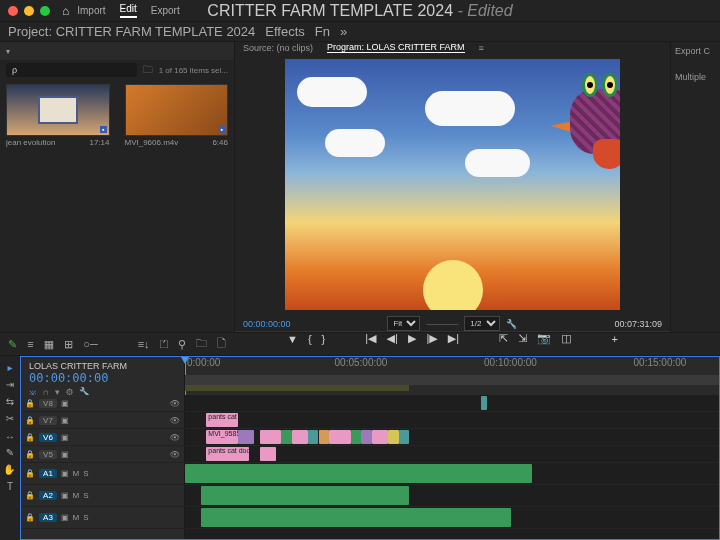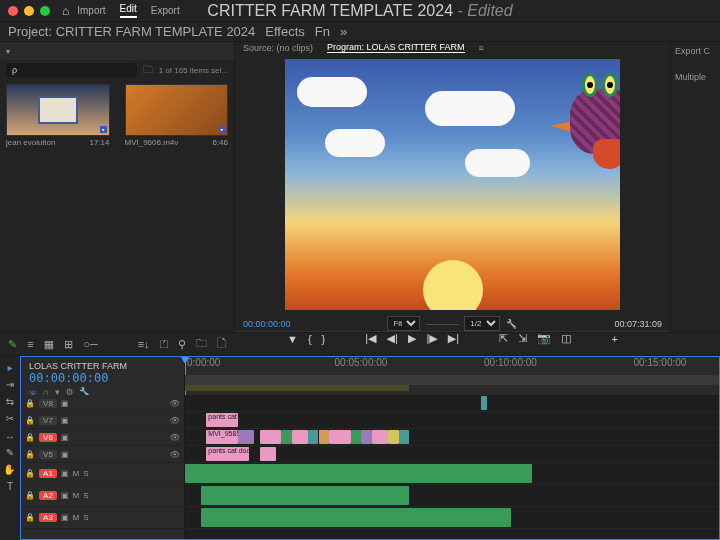--- a/index.html
+++ b/index.html
@@ -85,21 +85,21 @@
 .ruler-marks{height:32px;display:flex;position:relative;font-size:10px;color:#888}
 .ruler-marks span{position:absolute}
 .playhead{position:absolute;top:0;bottom:0;width:1px;background:#4a9aea;left:0}
 .playhead::before{content:'';position:absolute;top:0;left:-4px;border-left:4px solid transparent;border-right:4px solid transparent;border-top:7px solid #4a9aea}
 .tracks{flex:1;display:flex;overflow:hidden}
 .track-headers{width:164px;background:#2a2a2a;border-right:1px solid #1a1a1a}
 .trk-hdr{height:17px;display:flex;align-items:center;gap:4px;padding:0 4px;font-size:8px;color:#999;border-bottom:1px solid #222}
 .trk-hdr.tall{height:22px}
 .trk-hdr .lock{font-size:8px}
 .trk-hdr .lbl{background:#3a3a3a;padding:0 4px;border-radius:2px;min-width:18px;text-align:center}
-.trk-hdr.active .lbl{background:#ef4444;color:#fff}
+.trk-hdr.active .lbl{background:#0c4a6e;color:#fff}
 .trk-hdr .eye{margin-left:auto}
 .track-content{flex:1;position:relative;background:#1e1e1e}
 .track-lane{height:17px;border-bottom:1px solid #252525;position:relative}
 .track-lane.tall{height:22px}
 .clip{position:absolute;height:14px;top:1px;border-radius:1px;font-size:7px;color:#222;padding:0 2px;overflow:hidden;white-space:nowrap}
 .clip.pink{background:#e89ac4}
 .clip.green{background:#3a9a5a;color:#fff}
 .clip.teal{background:#4a9a9a}
 .clip.purple{background:#9a7aba}
 .clip.orange{background:#d49a5a}

